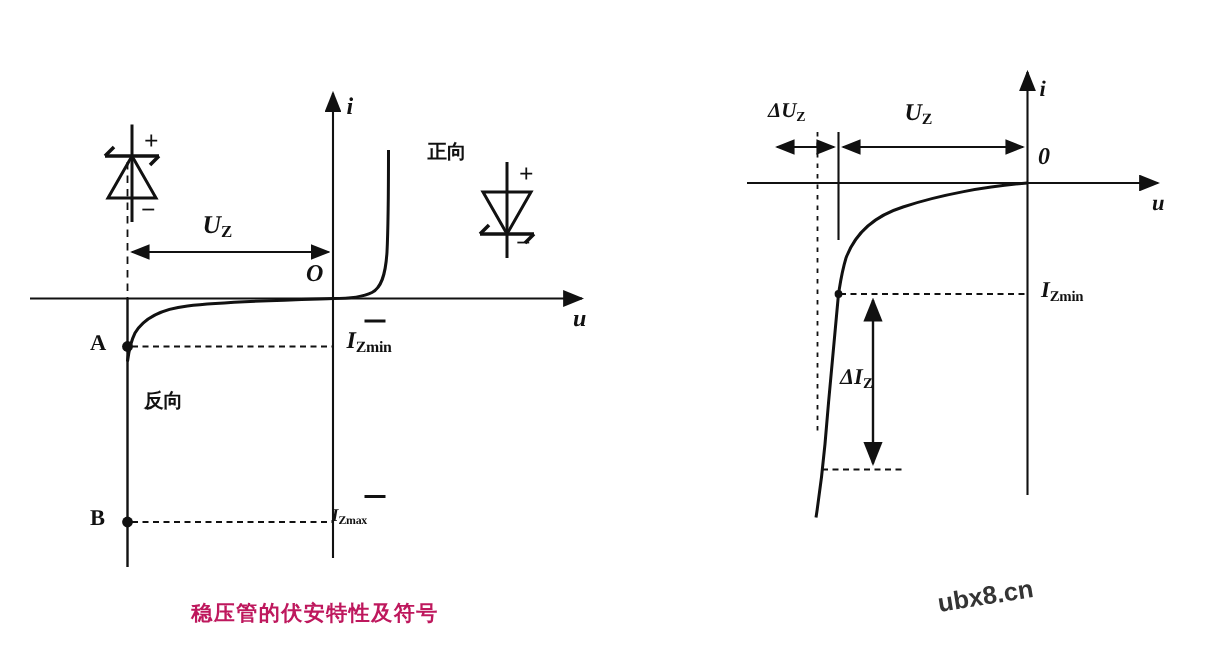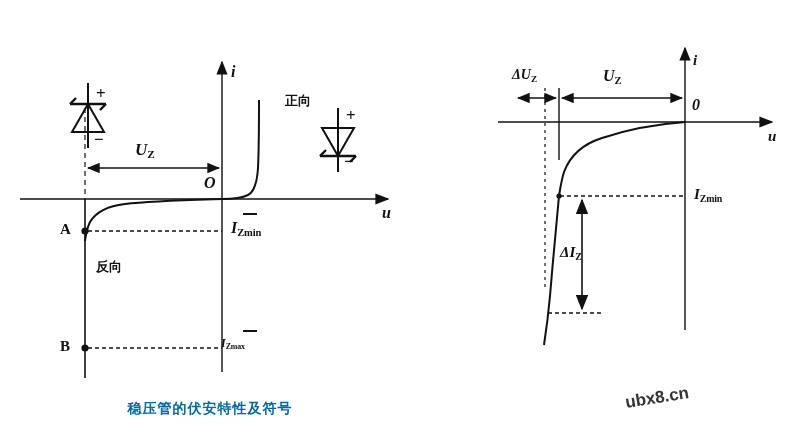--- a/index.html
+++ b/index.html
@@ -30,21 +30,21 @@
   }
 
   .caption {
     position: absolute;
     width: 100%;
     text-align: center;
     font-family: "DejaVu Sans", sans-serif;
     font-weight: bold;
     font-size: 14px;
     letter-spacing: 1px;
-    color: #0369a1;
+    color: #be185d;
     white-space: nowrap;
   }
   #caption-left  { top: 400px; left: 0; }
   #caption-right { top: 400px; left: 0; margin-top: 44px; }
 
   .watermark {
     position: absolute;
     left: 625px;
     top: 388px;
     font-family: "Liberation Sans", sans-serif;

